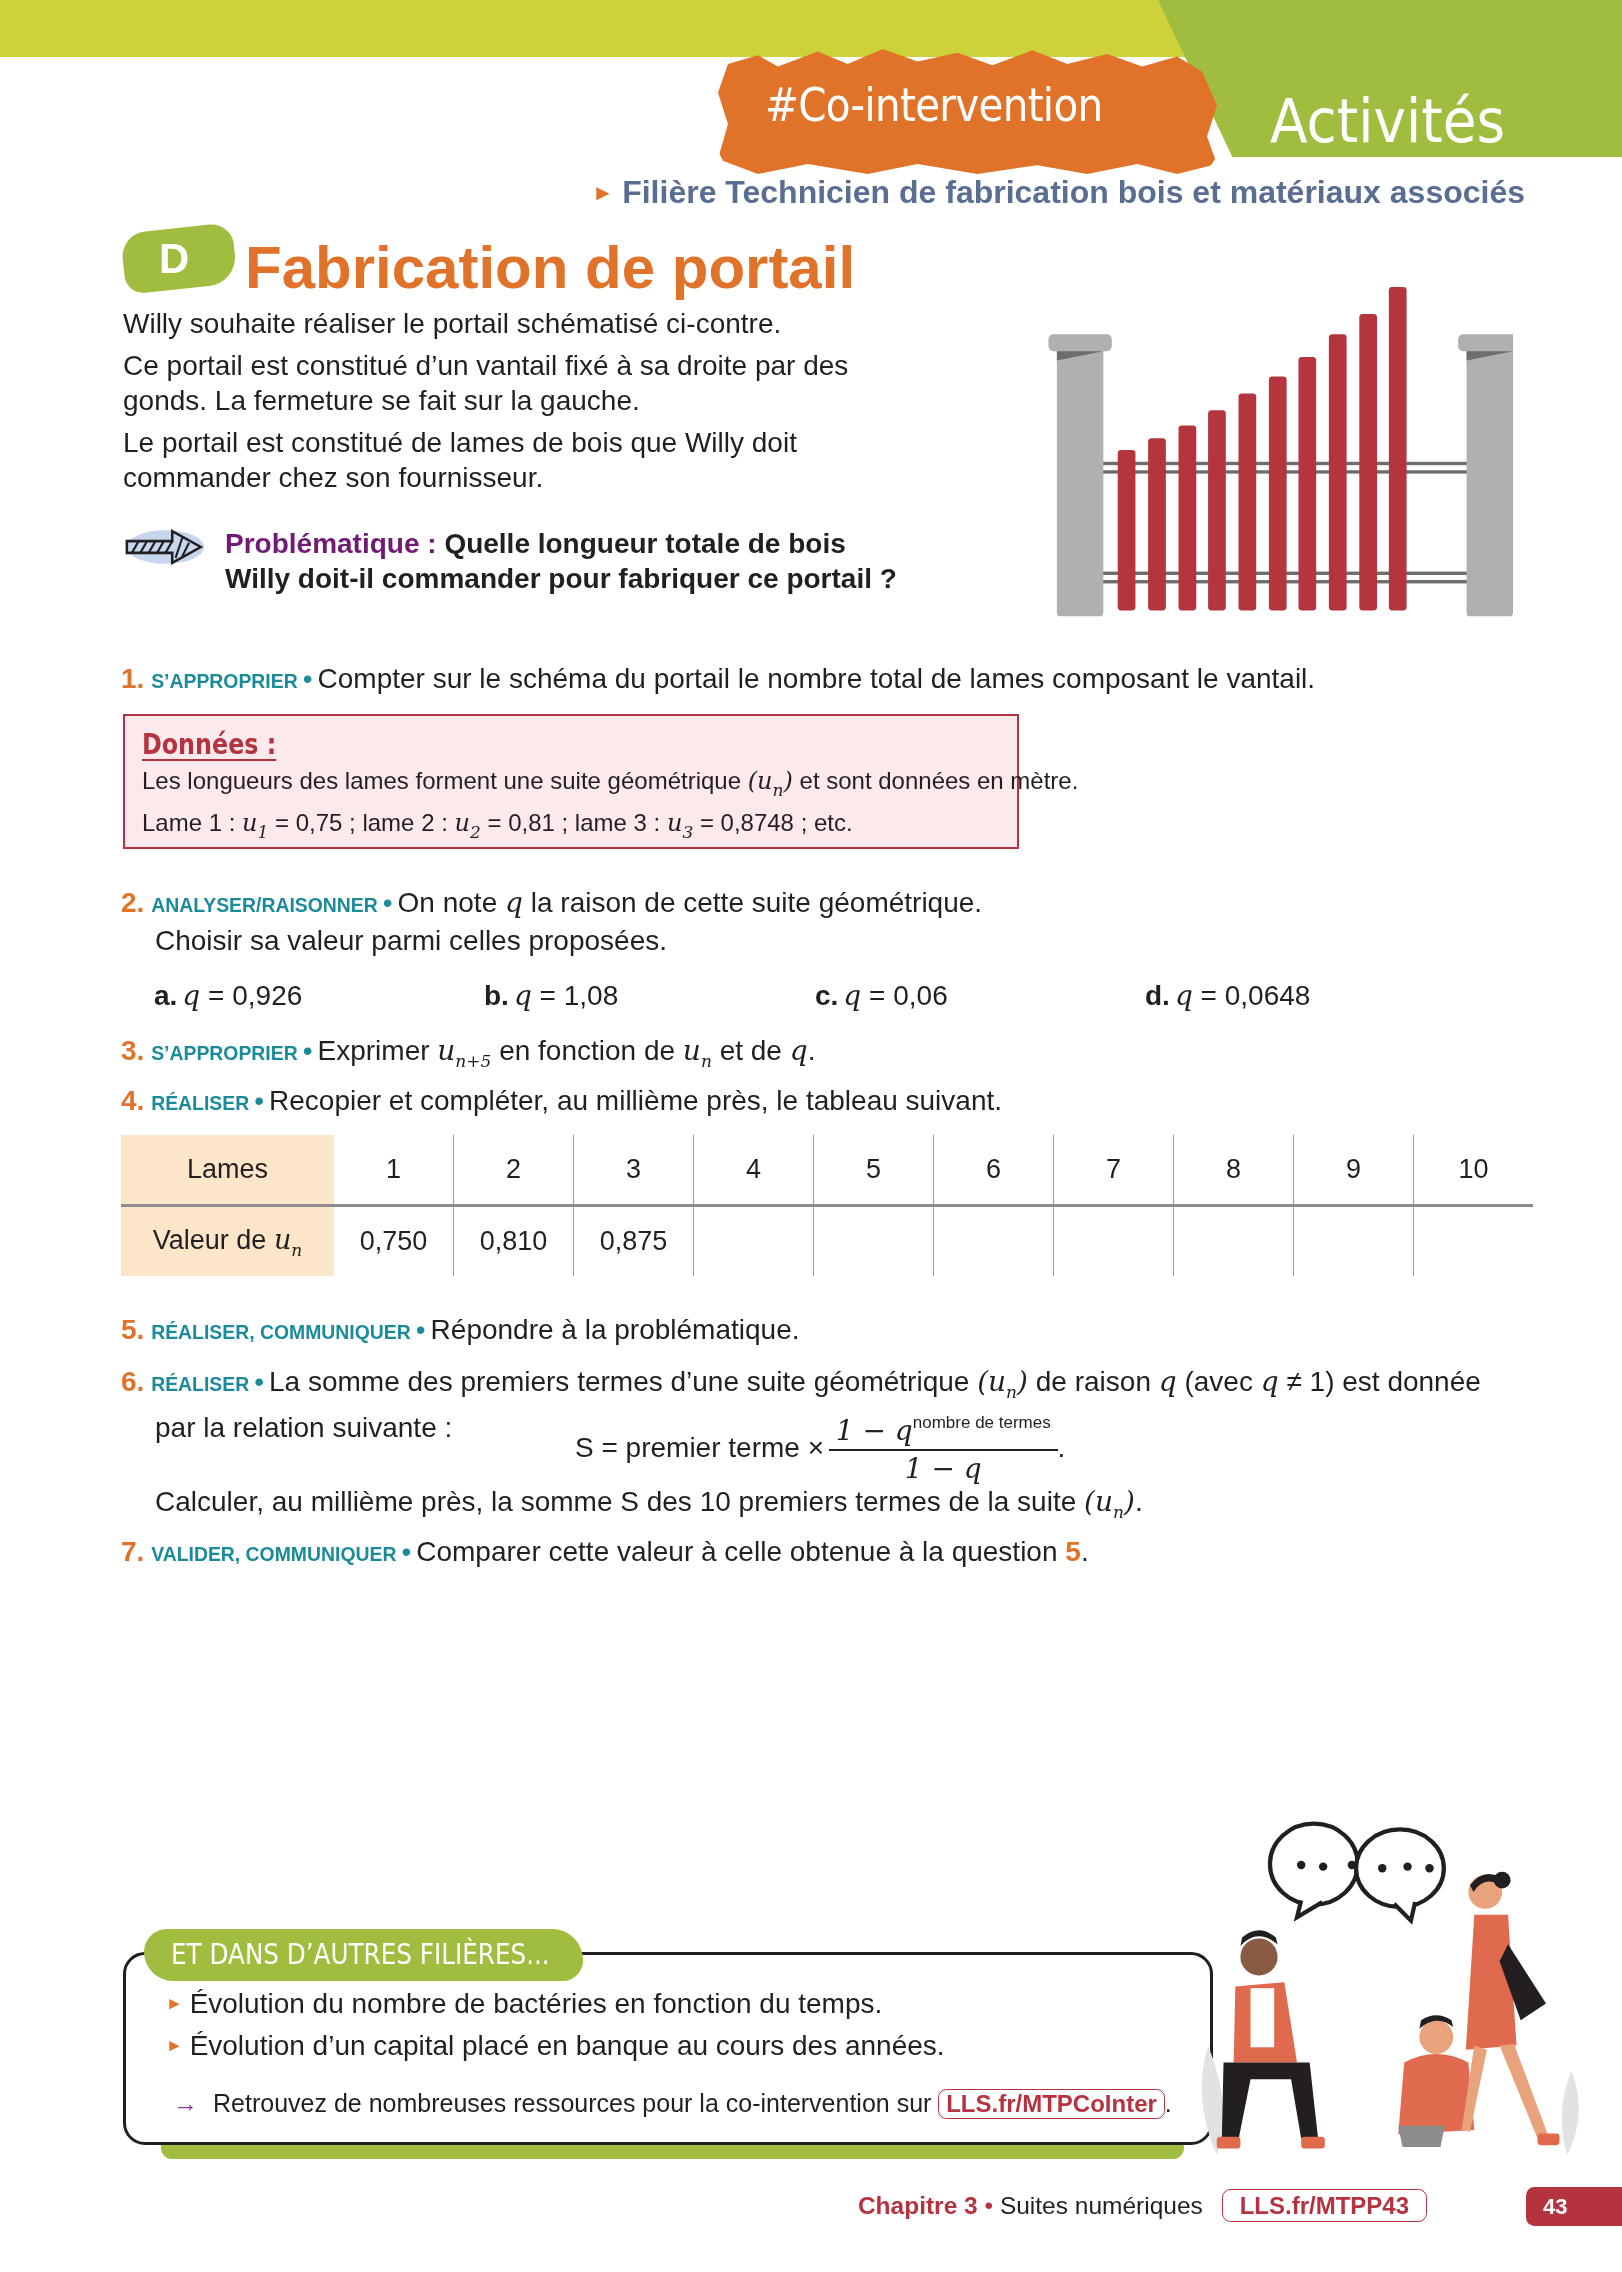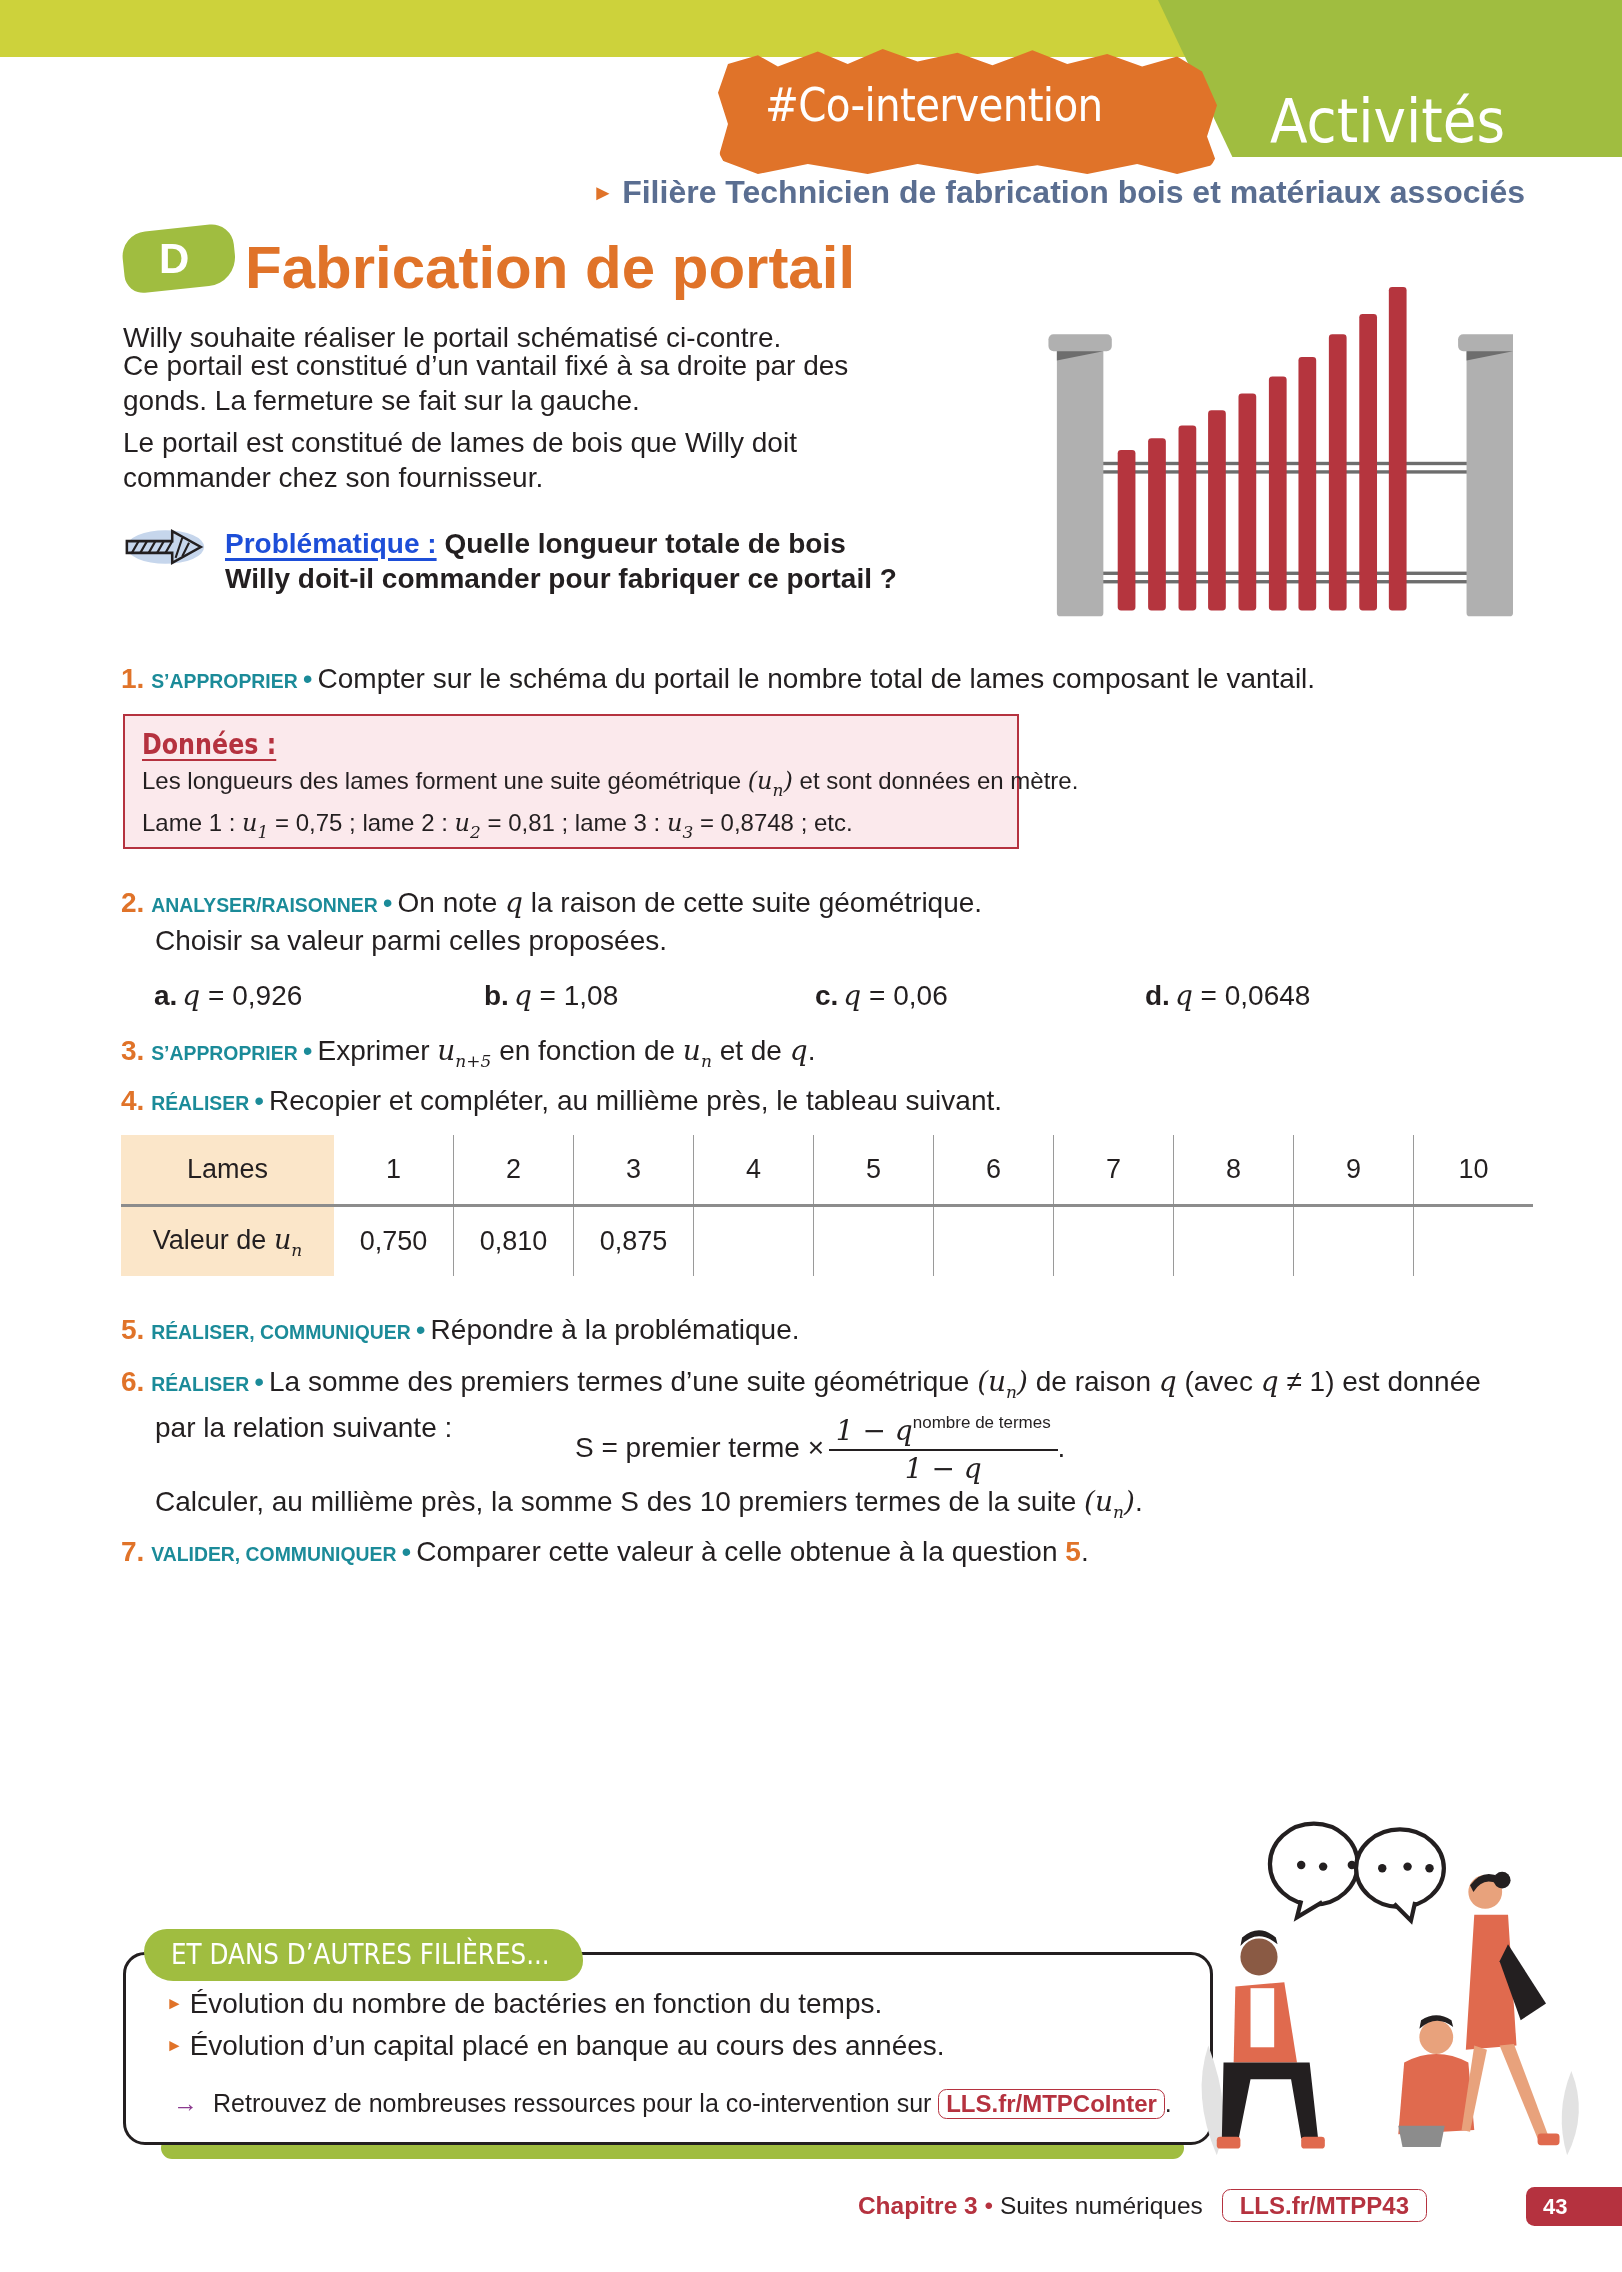--- a/index.html
+++ b/index.html
@@ -24,21 +24,21 @@
   
   .d-badge { position:absolute; left:123px; top:228px; width:112px; height:61px; background:#a0bd40;
              border-radius:25px 22px 29px 18.6px; transform:rotate(-6deg); }
   .d-letter { position:absolute; left:159px; top:235px; font-size:42px; font-weight:bold; color:#ffffff; }
   .sec-title { position:absolute; left:245px; top:233px; font-size:60px; font-weight:bold; color:#e07329; }
 
   .para { position:absolute; left:123px; width:778px; font-size:28px; line-height:35px; color:#231f20; }
 
   .prob-icon { position:absolute; left:123px; top:526px; }
   .prob { position:absolute; left:225px; top:526px; width:693px; font-size:28px; line-height:35px; font-weight:bold; color:#231f20; }
-  .prob .lbl { color:#1d4ed8; text-decoration:underline; text-decoration-thickness:2.5px; text-underline-offset:5px; }
+  .prob .lbl { color:#701a75; text-decoration-thickness:2.5px; text-underline-offset:5px; }
 
   .gate { position:absolute; left:1040px; top:275px; }
 
   
   .q { position:absolute; left:121px; font-size:28px; line-height:35px; color:#231f20; white-space:nowrap; }
   .q .num { color:#e07329; font-weight:bold; margin-right:6.8px; }
   .q .skill { color:#1b8b99; font-weight:bold; font-size:19.4px; text-transform:uppercase; }
   .q .dot { color:#1b8b99; margin:0 5px; }
   .q .cont { padding-left:34px; }
   .m { font-family:"DejaVu Serif", serif; font-style:italic; }
@@ -99,21 +99,21 @@
 <div class="band-dark"></div>
 <div class="splash"></div>
 <div class="splash-text">#Co-intervention</div>
 <div class="activites">Activités</div>
 <div class="filiere"><span class="tri">►</span><span>Filière Technicien de fabrication bois et matériaux associés</span></div>
 
 <div class="d-badge"></div>
 <div class="d-letter">D</div>
 <div class="sec-title">Fabrication de portail</div>
 
-<div class="para" style="top:306px;margin-top:14px;">Willy souhaite réaliser le portail schématisé ci-contre.</div>
+<div class="para" style="top:306px;">Willy souhaite réaliser le portail schématisé ci-contre.</div>
 <div class="para" style="top:348px; width:794px;">Ce portail est constitué d’un vantail fixé à sa droite par des gonds. La fermeture se fait sur la gauche.</div>
 <div class="para" style="top:425px; width:761px;">Le portail est constitué de lames de bois que Willy doit commander chez son fournisseur.</div>
 
 <div class="prob-icon">
   <svg width="85" height="42" viewBox="0 0 100 50">
     <ellipse cx="50" cy="25" rx="46" ry="20" fill="#c6d6ec"></ellipse>
     <path d="M4 18 L58 18 L58 6 L92 25 L58 44 L58 32 L4 32 Z" fill="none" stroke="#231f20" stroke-width="3"></path>
     <path d="M10 32 L18 18 M20 32 L28 18 M30 32 L38 18 M40 32 L48 18 M50 32 L58 18 M62 38 L70 14 M70 36 L78 20" stroke="#231f20" stroke-width="2.5"></path>
   </svg>
 </div>

